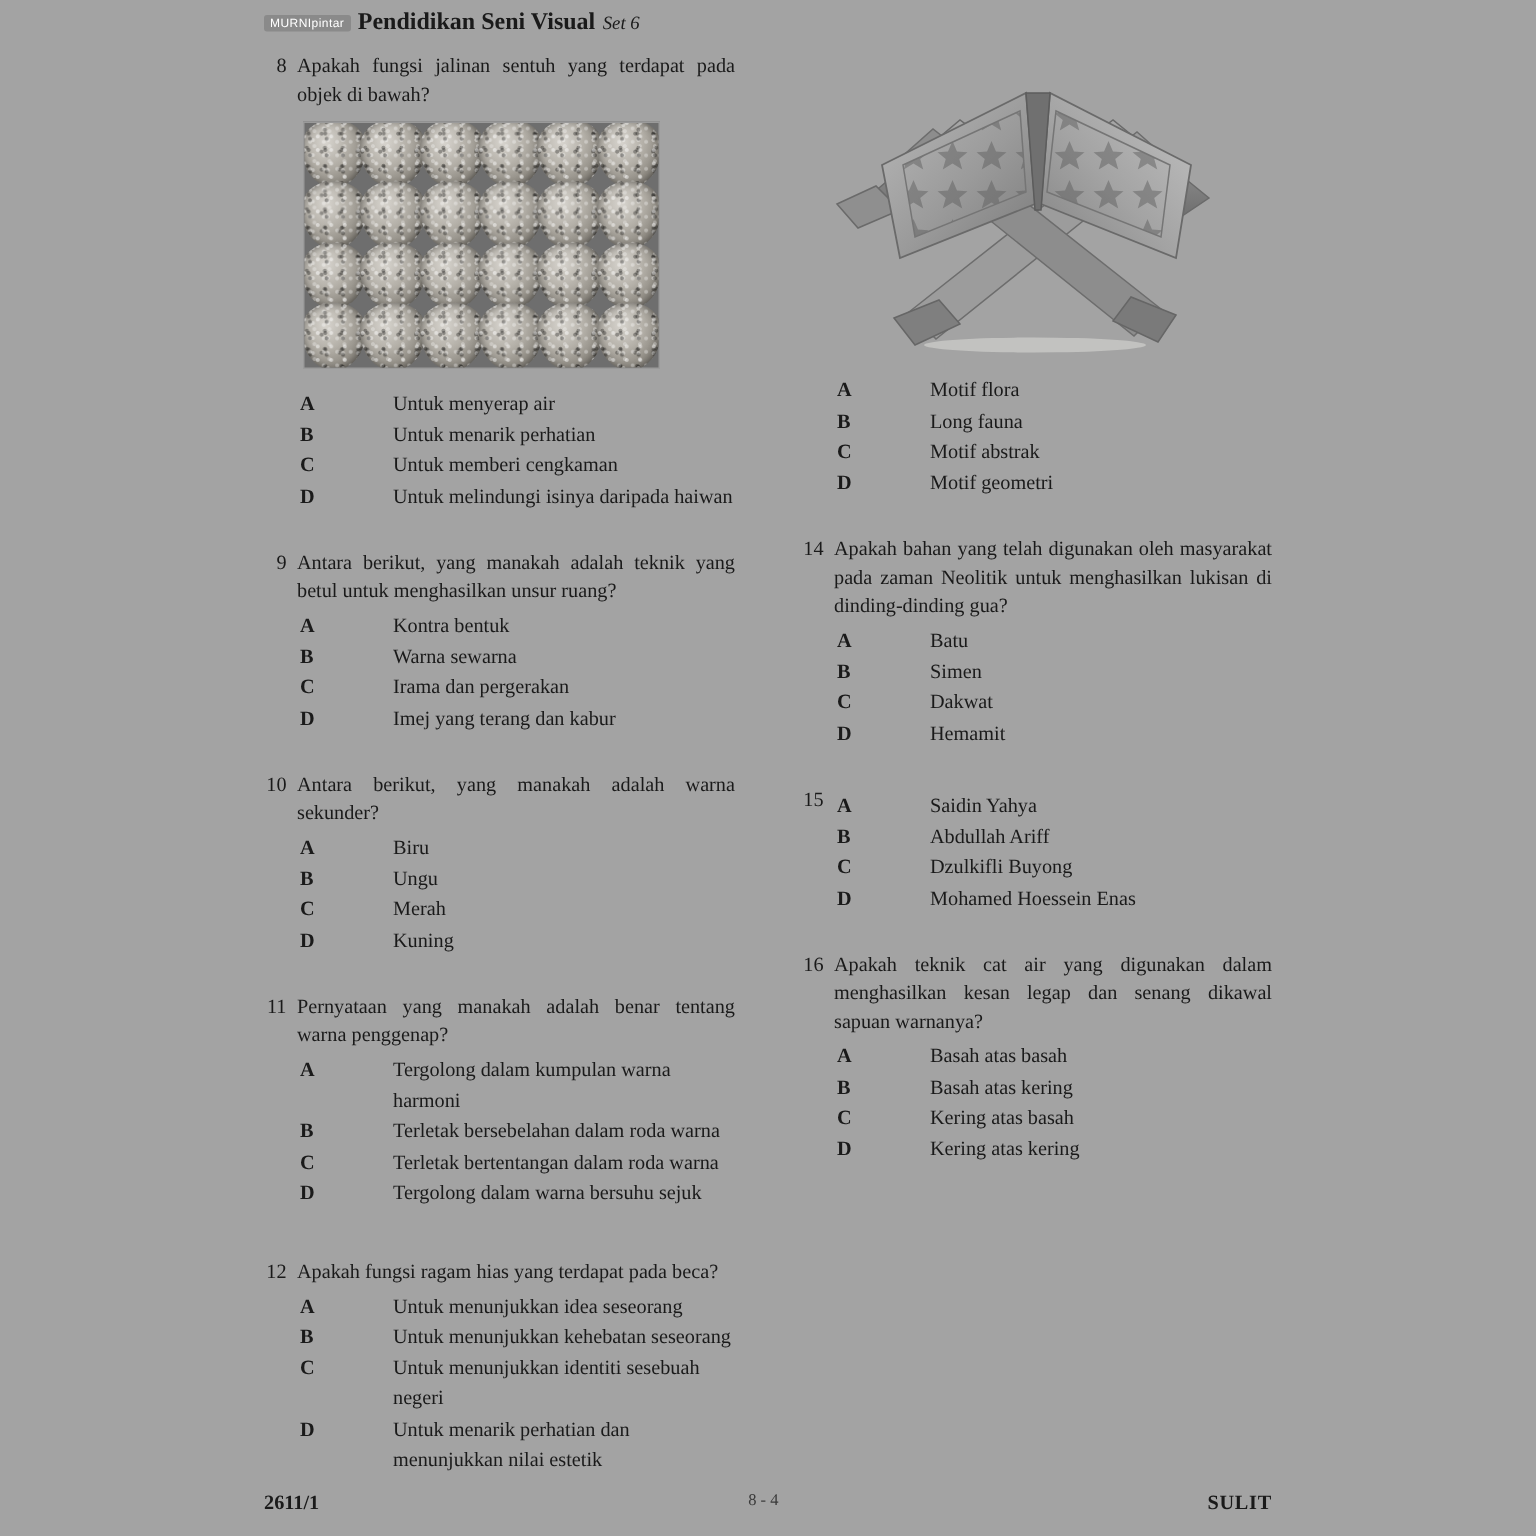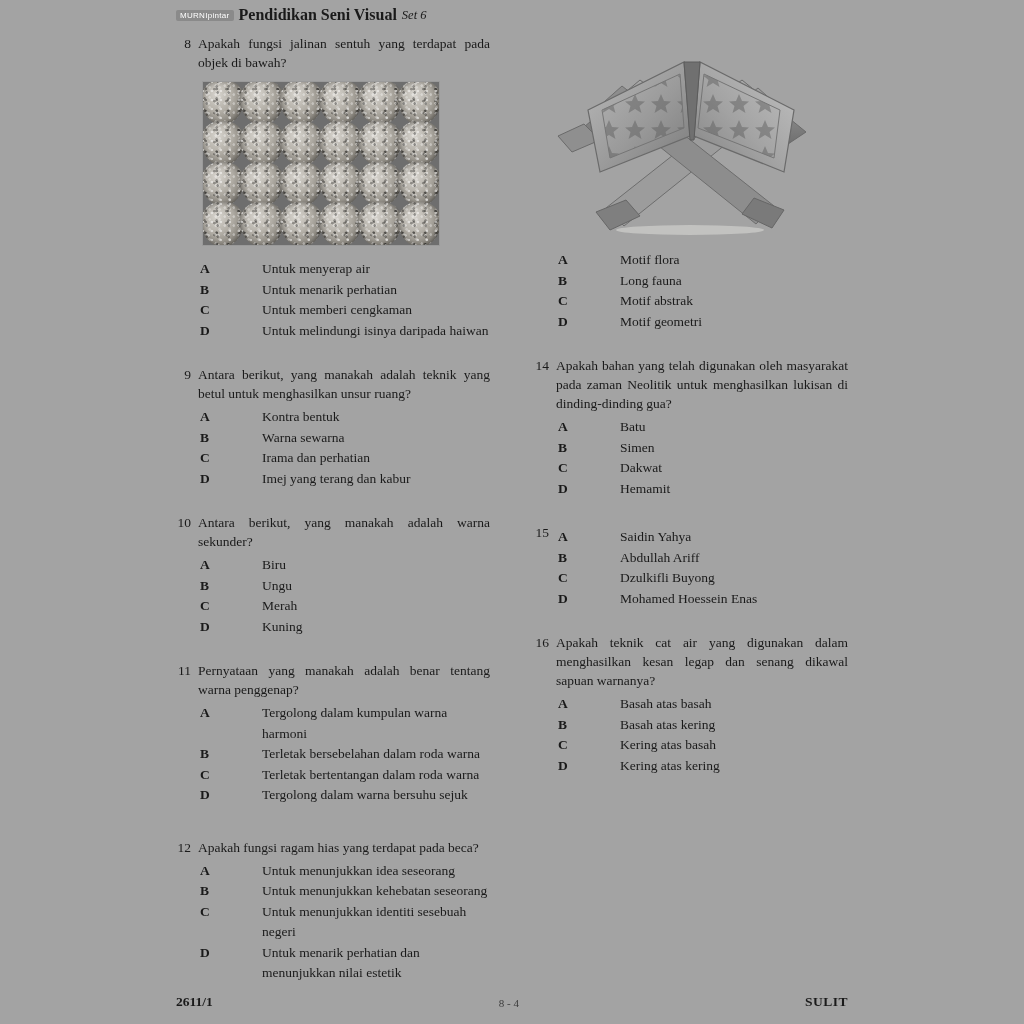--- a/index.html
+++ b/index.html
@@ -164,21 +164,21 @@
   }
   .fig-rehal svg { display: block; }
 
   
   .footer {
     position: absolute;
     left: 176px;
     right: 176px;
     bottom: 14px;
     display: flex;
-    align-items: flex-end;
+    align-items: flex-start;
     justify-content: space-between;
     font-size: 13.5px;
   }
   .footer .fnum {
     font-weight: bold;
     font-family: "Liberation Serif", serif;
   }
   .footer .fcenter {
     font-size: 11px;
     color: #3a3a3a;
@@ -272,21 +272,21 @@
             <div class="opt">
               <div class="optletter">A</div>
               <div class="opttext">Kontra bentuk</div>
             </div>
             <div class="opt">
               <div class="optletter">B</div>
               <div class="opttext">Warna sewarna</div>
             </div>
             <div class="opt">
               <div class="optletter">C</div>
-              <div class="opttext">Irama dan perhatian</div>
+              <div class="opttext">Irama dan pergerakan</div>
             </div>
             <div class="opt">
               <div class="optletter">D</div>
               <div class="opttext">Imej yang terang dan kabur</div>
             </div>
           </div>
         </div>
       </div>
 
       <div class="spacer-md"></div>

